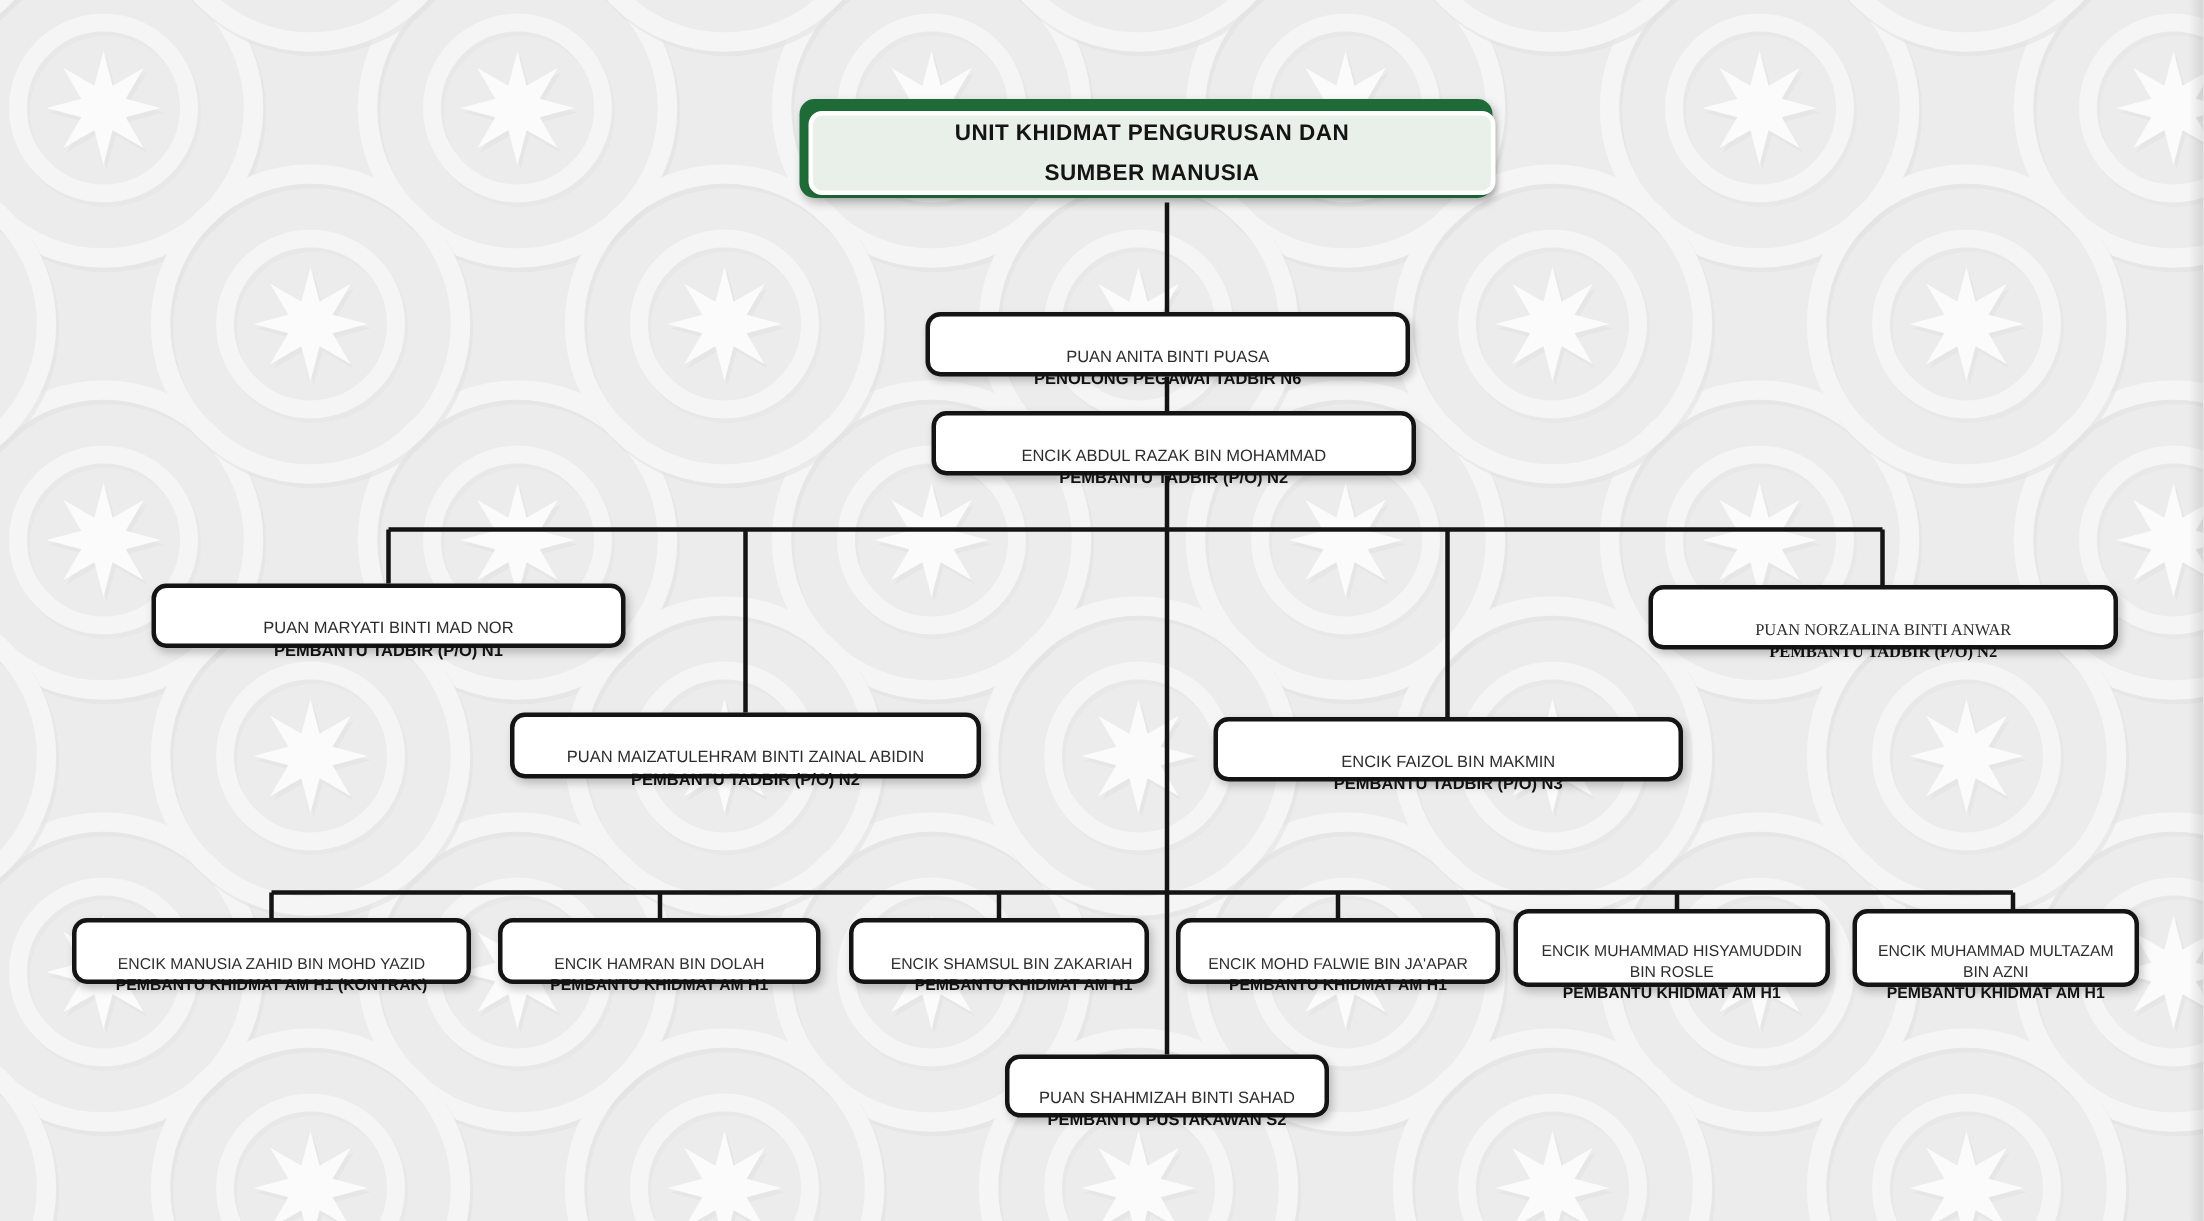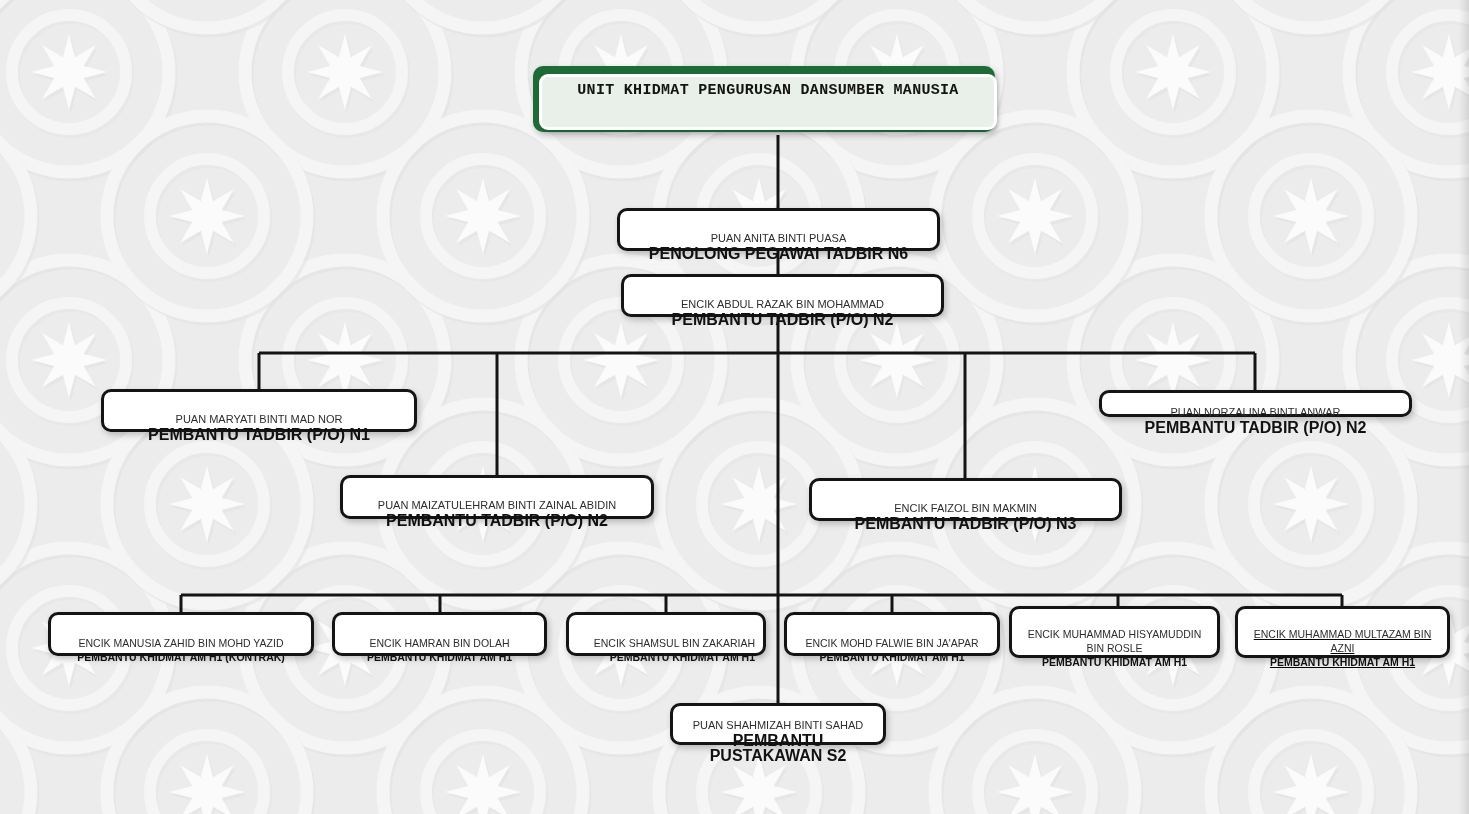--- a/index.html
+++ b/index.html
@@ -23,53 +23,52 @@
   
   .title-wrap{position:absolute;left:533px;top:66px;width:470px;height:70px;z-index:2;}
   .title-back{
     position:absolute;left:0;top:0;width:462px;height:66px;
     background:#1f6b38;border-radius:10px;
     box-shadow:2px 3px 6px rgba(0,0,0,0.25);
   }
   .title-front{
     position:absolute;left:6px;top:8px;width:452px;height:50px;
     background:#e9f0e9;border:3px solid #ffffff;border-radius:9px;
-    display:flex;flex-direction:row;justify-content:center;align-items:flex-start;
+    display:flex;flex-direction:column;justify-content:center;align-items:center;
     box-shadow:1px 2px 3px rgba(0,0,0,0.12);
-    font-family:Liberation Mono, monospace;
   }
   .title-front .t{
     font-size:15px;font-weight:700;color:#141414;line-height:27px;letter-spacing:0.3px;
     text-align:center;white-space:nowrap;
   }
 
   
   .node{
     position:absolute;z-index:2;
     background:#ffffff;border:3px solid #141414;border-radius:10px;
     display:flex;flex-direction:column;justify-content:center;align-items:center;
     text-align:center;box-sizing:border-box;padding:3px 8px;
     box-shadow:2px 3px 6px rgba(0,0,0,0.22);
   }
   .node .name{font-size:11px;font-weight:400;color:#2d2d2d;line-height:15px;margin-top:32px;}
-  .node .role{font-size:16px;font-weight:700;color:#111111;line-height:15px;}
+  .node .role{font-size:11px;font-weight:700;color:#111111;line-height:15px;}
   .node.sm .name,.node.sm .role{font-size:10.5px;line-height:14px;}
 
   .n-anita        {left:617px; top:208px; width:323px; height:43px;}
   .n-abdul        {left:621px; top:274px; width:323px; height:43px;}
   .n-maryati      {left:101px; top:389px; width:316px; height:43px;}
   .n-maizatulehram{left:340px; top:475px; width:314px; height:44px;}
   .n-faizol       {left:809px; top:478px; width:313px; height:43px;}
-  .n-norzalina    {left:1099px;top:390px; width:313px; height:27px;}
+  .n-norzalina    {left:1099px;top:390px; width:313px; height:43px;font-family:Liberation Serif, serif;}
   .n-zahid        {left:48px;  top:612px; width:266px; height:44px;}
   .n-hamran       {left:332px; top:612px; width:215px; height:44px;}
   .n-shamsul      {left:566px; top:612px; width:200px; height:44px;align-items:flex-end;}
   .n-falwie       {left:784px; top:612px; width:216px; height:44px;}
   .n-hisyamuddin  {left:1009px;top:606px; width:211px; height:52px;}
-  .n-multazam     {left:1235px;top:606px; width:215px; height:52px;text-decoration:underline;}
+  .n-multazam     {left:1235px;top:606px; width:191px; height:52px;}
   .n-shahmizah    {left:670px; top:703px; width:216px; height:42px;}
 </style>
 </head>
 <body>
 
 <div class="canvas">
 
   <svg class="bg-svg" width="1469" height="814" aria-hidden="true">
     <defs>
       <g id="motif">

